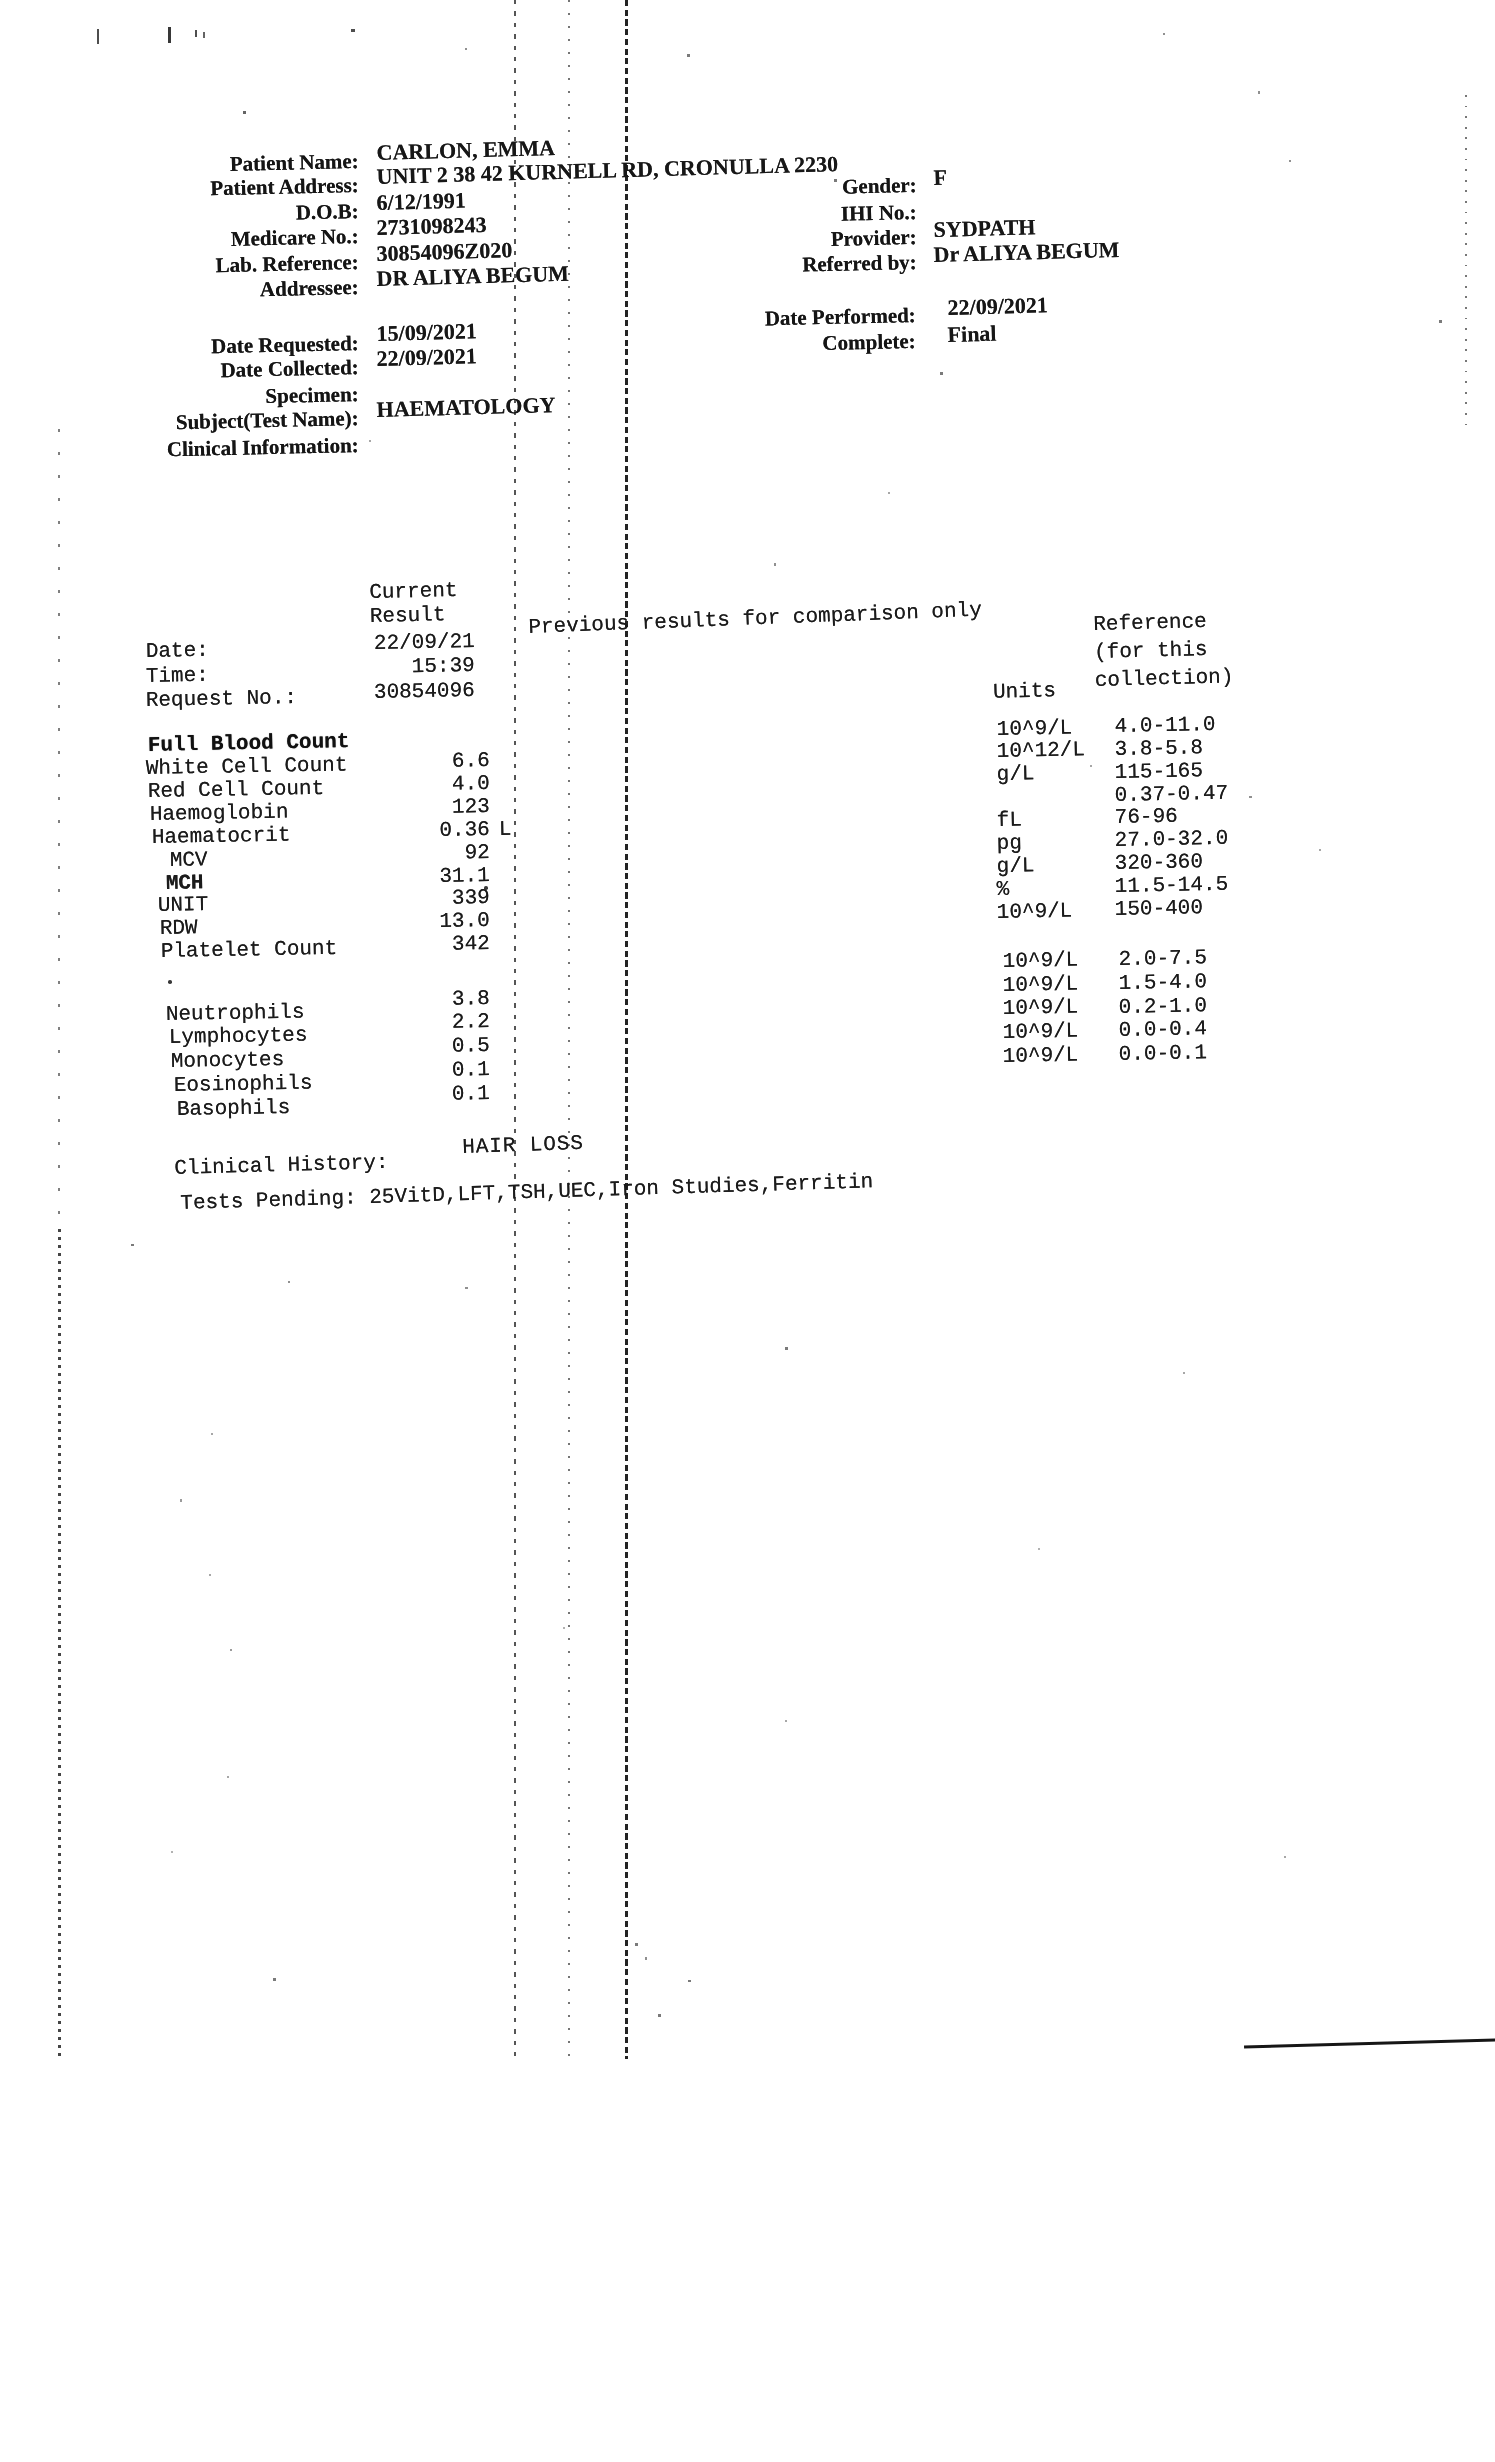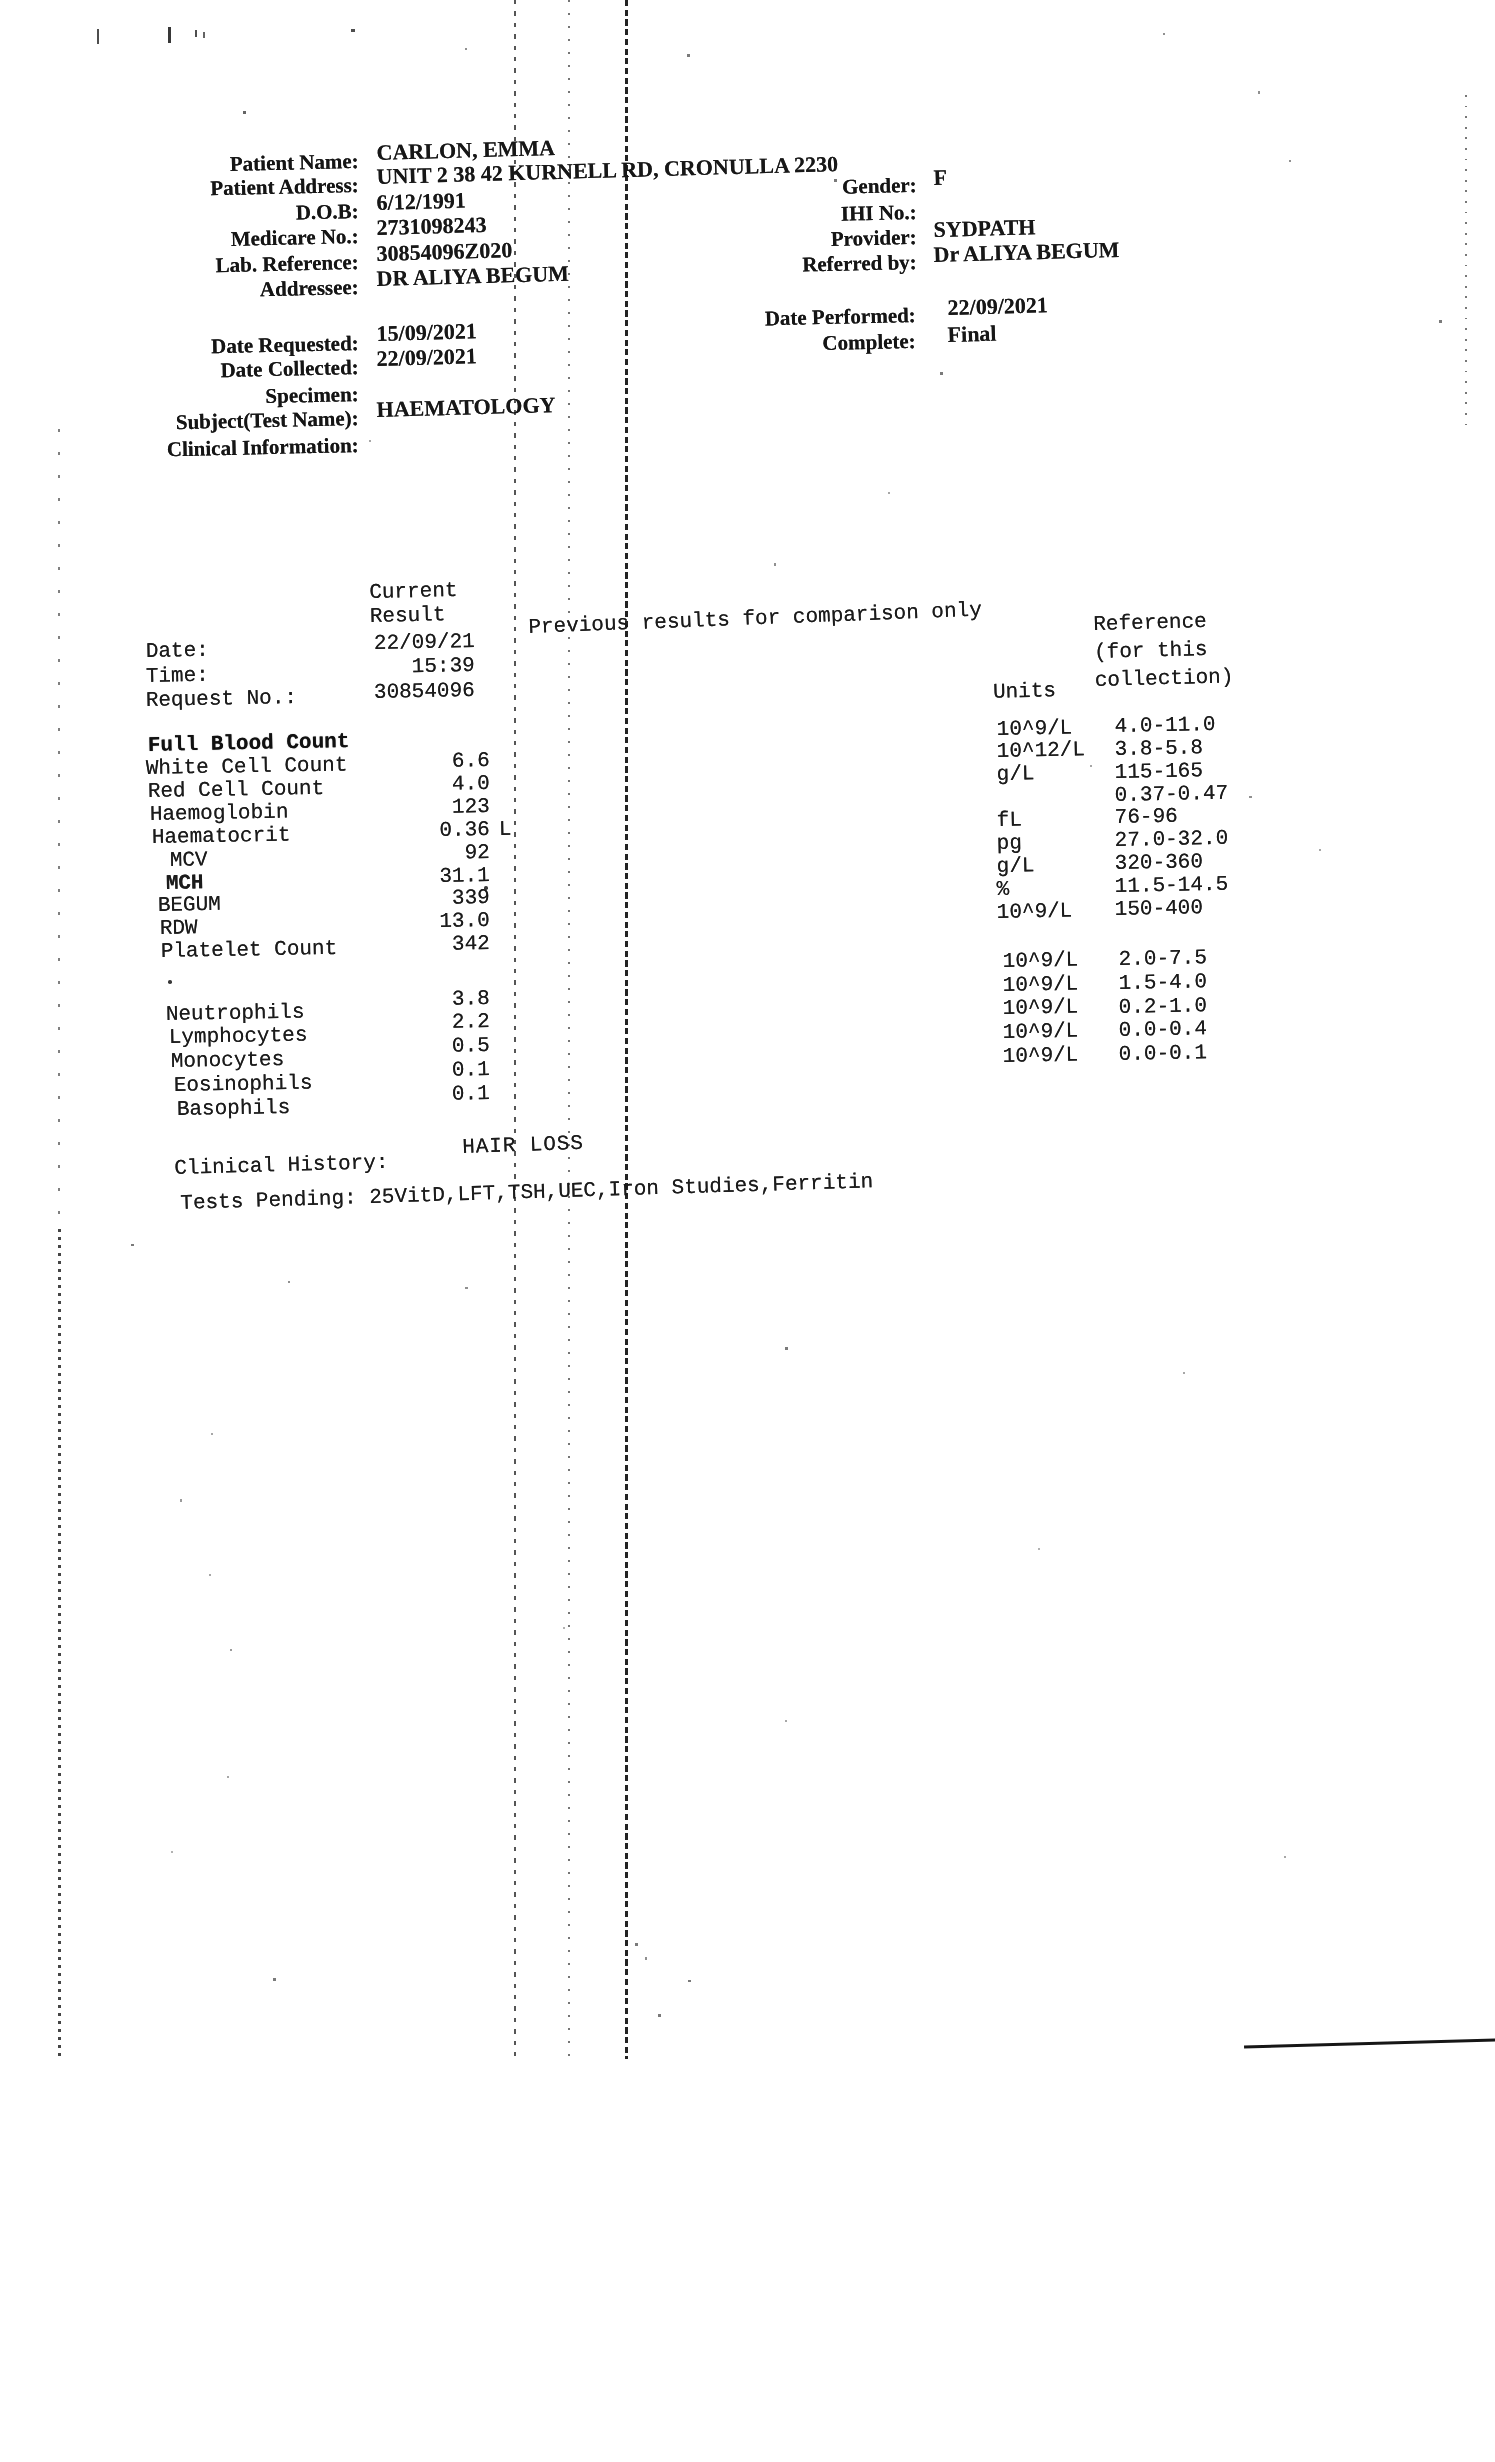--- a/index.html
+++ b/index.html
@@ -128,21 +128,21 @@
       <div class="abs mono" style="left: 499px; top: 818px; transform: rotate(-1deg);">L</div>
       <div class="abs mono" style="left: 1115px; top: 784px; transform: rotate(-1.2deg); transform-origin: left bottom;">0.37-0.47</div>
       <div class="abs mono" style="left: 170px; top: 849px; transform: rotate(-1deg); transform-origin: left bottom;">MCV</div>
       <div class="abs mono r" style="left: 332px; top: 841px; width: 158px; transform: rotate(-1deg); transform-origin: right bottom;">92</div>
       <div class="abs mono" style="left: 997px; top: 809px; transform: rotate(-1.2deg); transform-origin: left bottom;">fL</div>
       <div class="abs mono" style="left: 1115px; top: 806px; transform: rotate(-1.2deg); transform-origin: left bottom;">76-96</div>
       <div class="abs mono" style="left: 166px; top: 872px; transform: rotate(-1deg); transform-origin: left bottom; font-weight: bold;">MCH</div>
       <div class="abs mono r" style="left: 332px; top: 864px; width: 158px; transform: rotate(-1deg); transform-origin: right bottom;">31.1</div>
       <div class="abs mono" style="left: 997px; top: 832px; transform: rotate(-1.2deg); transform-origin: left bottom;">pg</div>
       <div class="abs mono" style="left: 1115px; top: 829px; transform: rotate(-1.2deg); transform-origin: left bottom;">27.0-32.0</div>
-      <div class="abs mono" style="left: 158px; top: 894px; transform: rotate(-1deg); transform-origin: left bottom;">BEGUM</div>
+      <div class="abs mono" style="left: 158px; top: 894px; transform: rotate(-1deg); transform-origin: left bottom;">UNIT</div>
       <div class="abs mono r" style="left: 332px; top: 886px; width: 158px; transform: rotate(-1deg); transform-origin: right bottom;">339</div>
       <div class="abs mono" style="left: 997px; top: 855px; transform: rotate(-1.2deg); transform-origin: left bottom;">g/L</div>
       <div class="abs mono" style="left: 1115px; top: 852px; transform: rotate(-1.2deg); transform-origin: left bottom;">320-360</div>
       <div class="abs mono" style="left: 160px; top: 917px; transform: rotate(-1deg); transform-origin: left bottom;">RDW</div>
       <div class="abs mono r" style="left: 332px; top: 909px; width: 158px; transform: rotate(-1deg); transform-origin: right bottom;">13.0</div>
       <div class="abs mono" style="left: 997px; top: 878px; transform: rotate(-1.2deg); transform-origin: left bottom;">%</div>
       <div class="abs mono" style="left: 1115px; top: 875px; transform: rotate(-1.2deg); transform-origin: left bottom;">11.5-14.5</div>
       <div class="abs mono" style="left: 161px; top: 940px; transform: rotate(-1deg); transform-origin: left bottom;">Platelet Count</div>
       <div class="abs mono r" style="left: 332px; top: 932px; width: 158px; transform: rotate(-1deg); transform-origin: right bottom;">342</div>
       <div class="abs mono" style="left: 997px; top: 901px; transform: rotate(-1.2deg); transform-origin: left bottom;">10^9/L</div>

